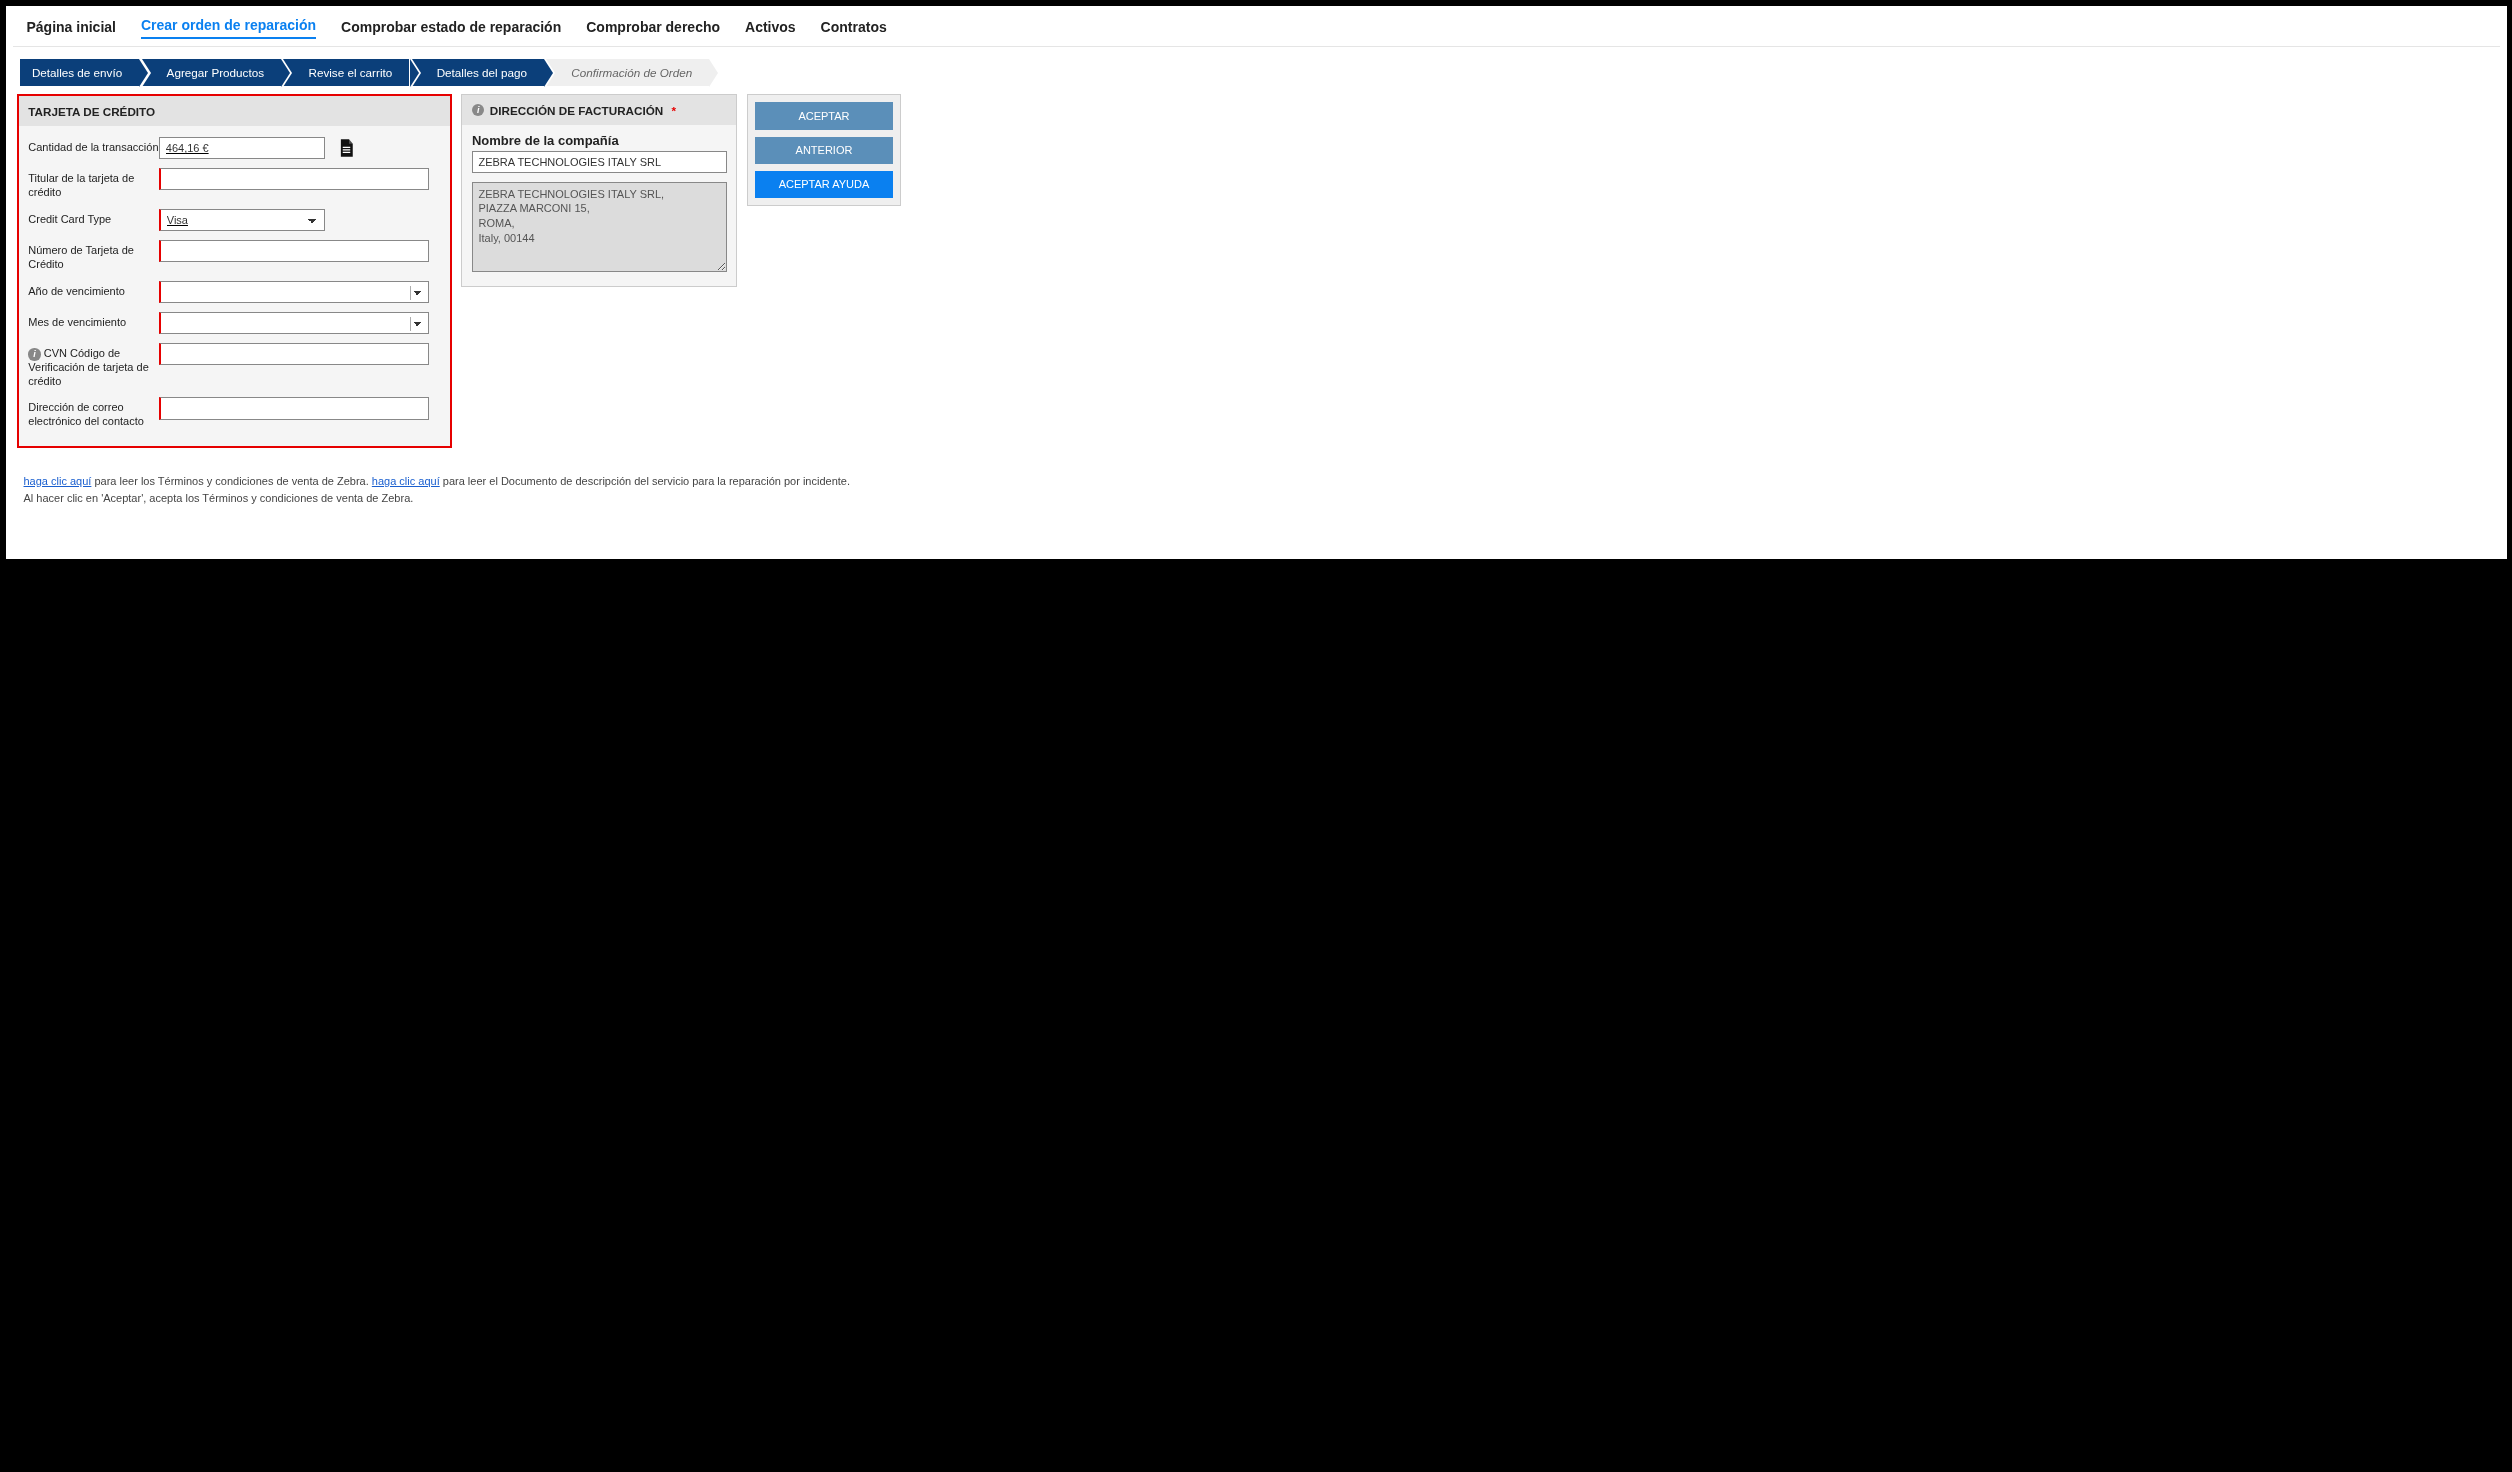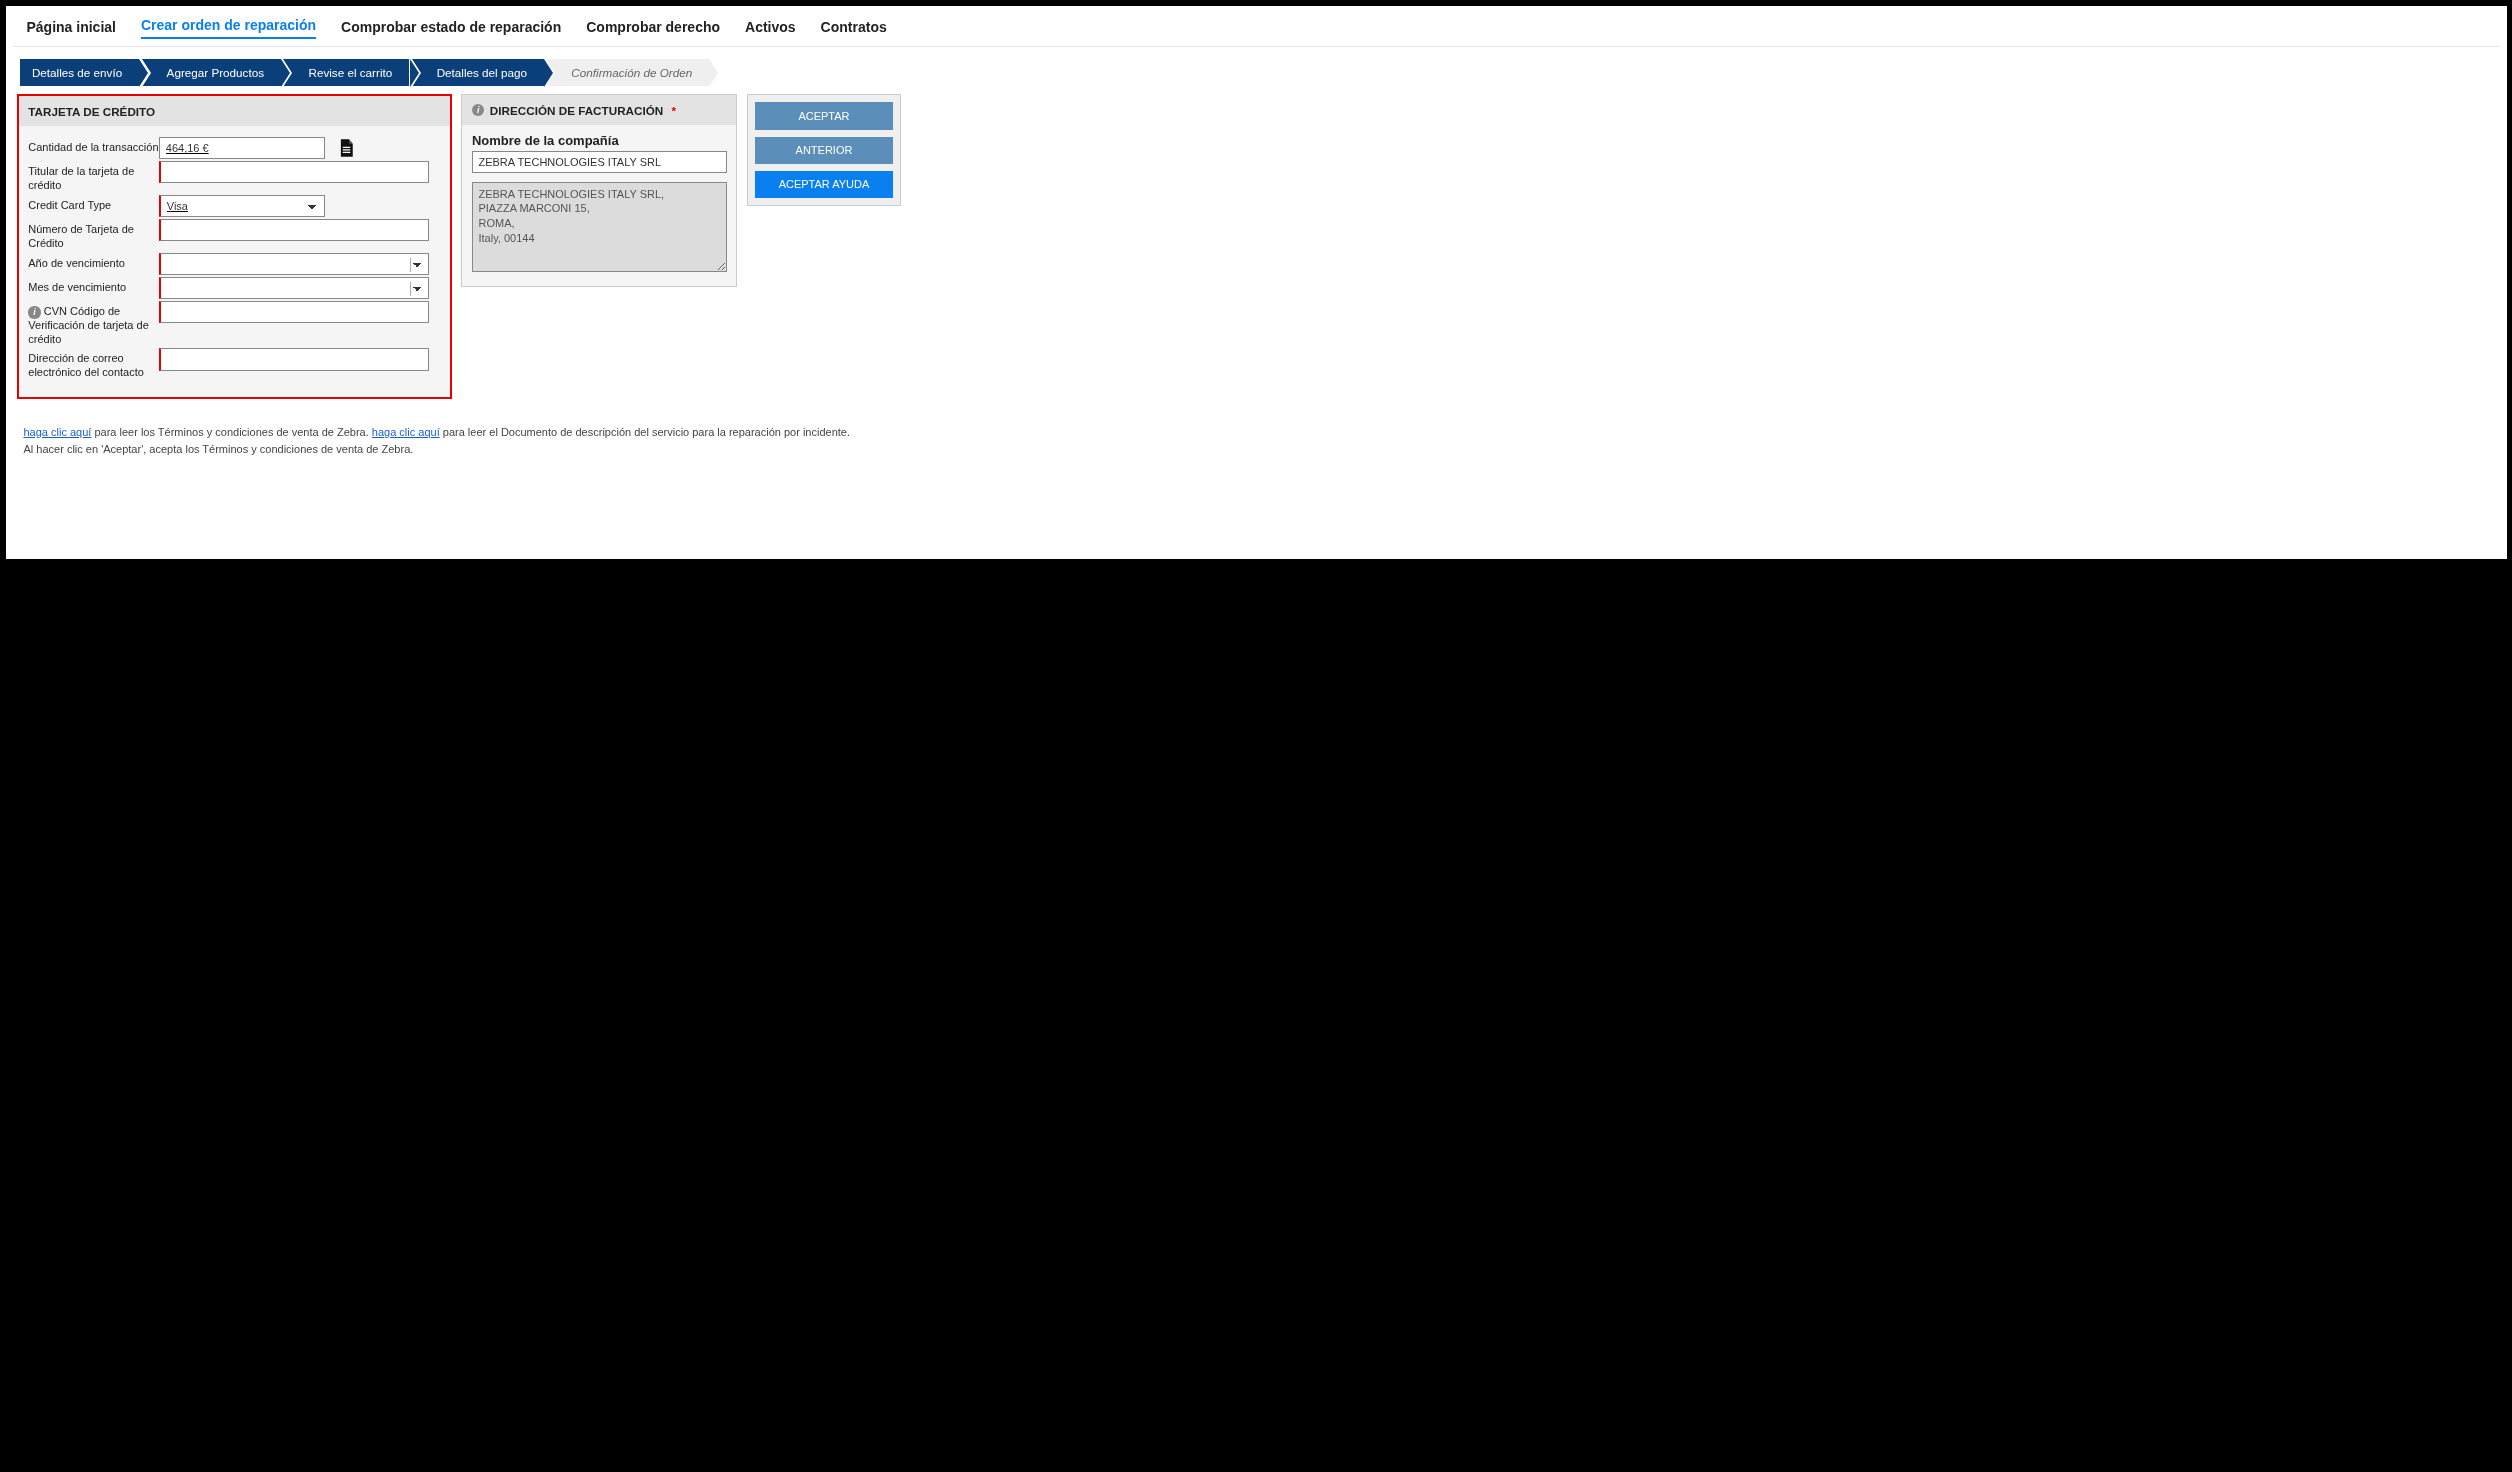--- a/index.html
+++ b/index.html
@@ -29,21 +29,21 @@
   .step.inactive { background: #efefef; color: #666; font-style: italic; }
   .step.inactive::after { border-left-color: #efefef; }
 
   .main-layout { display: flex; gap: 9.7px; align-items: flex-start; padding: 0 4.1px; }
 
   .panel { background: #f5f5f5; border: 0.7px solid #ccc; }
   .panel-header { background: #e3e3e3; padding: 8.3px 9.7px; font-weight: bold; font-size: 11.7px; color: #222; display:flex; align-items:center; gap:5.5px;}
 
   .cc-panel { width: 435px; border: 2.8px solid #e60000; }
   .cc-body { padding: 11px 9.7px 14px 9.7px; }
-  .form-row { display: flex; align-items: flex-start; margin-bottom: 2px; }
+  .form-row { display: flex; align-items: flex-start; margin-bottom: 9px; }
   .form-row .lbl { width: 131px; font-size: 11px; color: #222; line-height: 1.25; padding-top: 4.1px; }
   .form-row .ctrl { flex: 1; display:flex; align-items:center; gap:14px;text-decoration:underline;}
 
   input[type="text"], select, textarea {
     font-family: inherit; font-size: 11px; padding: 4.1px 5.5px;
     border: 0.7px solid #888; background: #fff; color: #333;
   }
   .wide { width: 270px; }
   .mid  { width: 166px; }
   .readonly-input { background: #dcdcdc; color:#555; }

